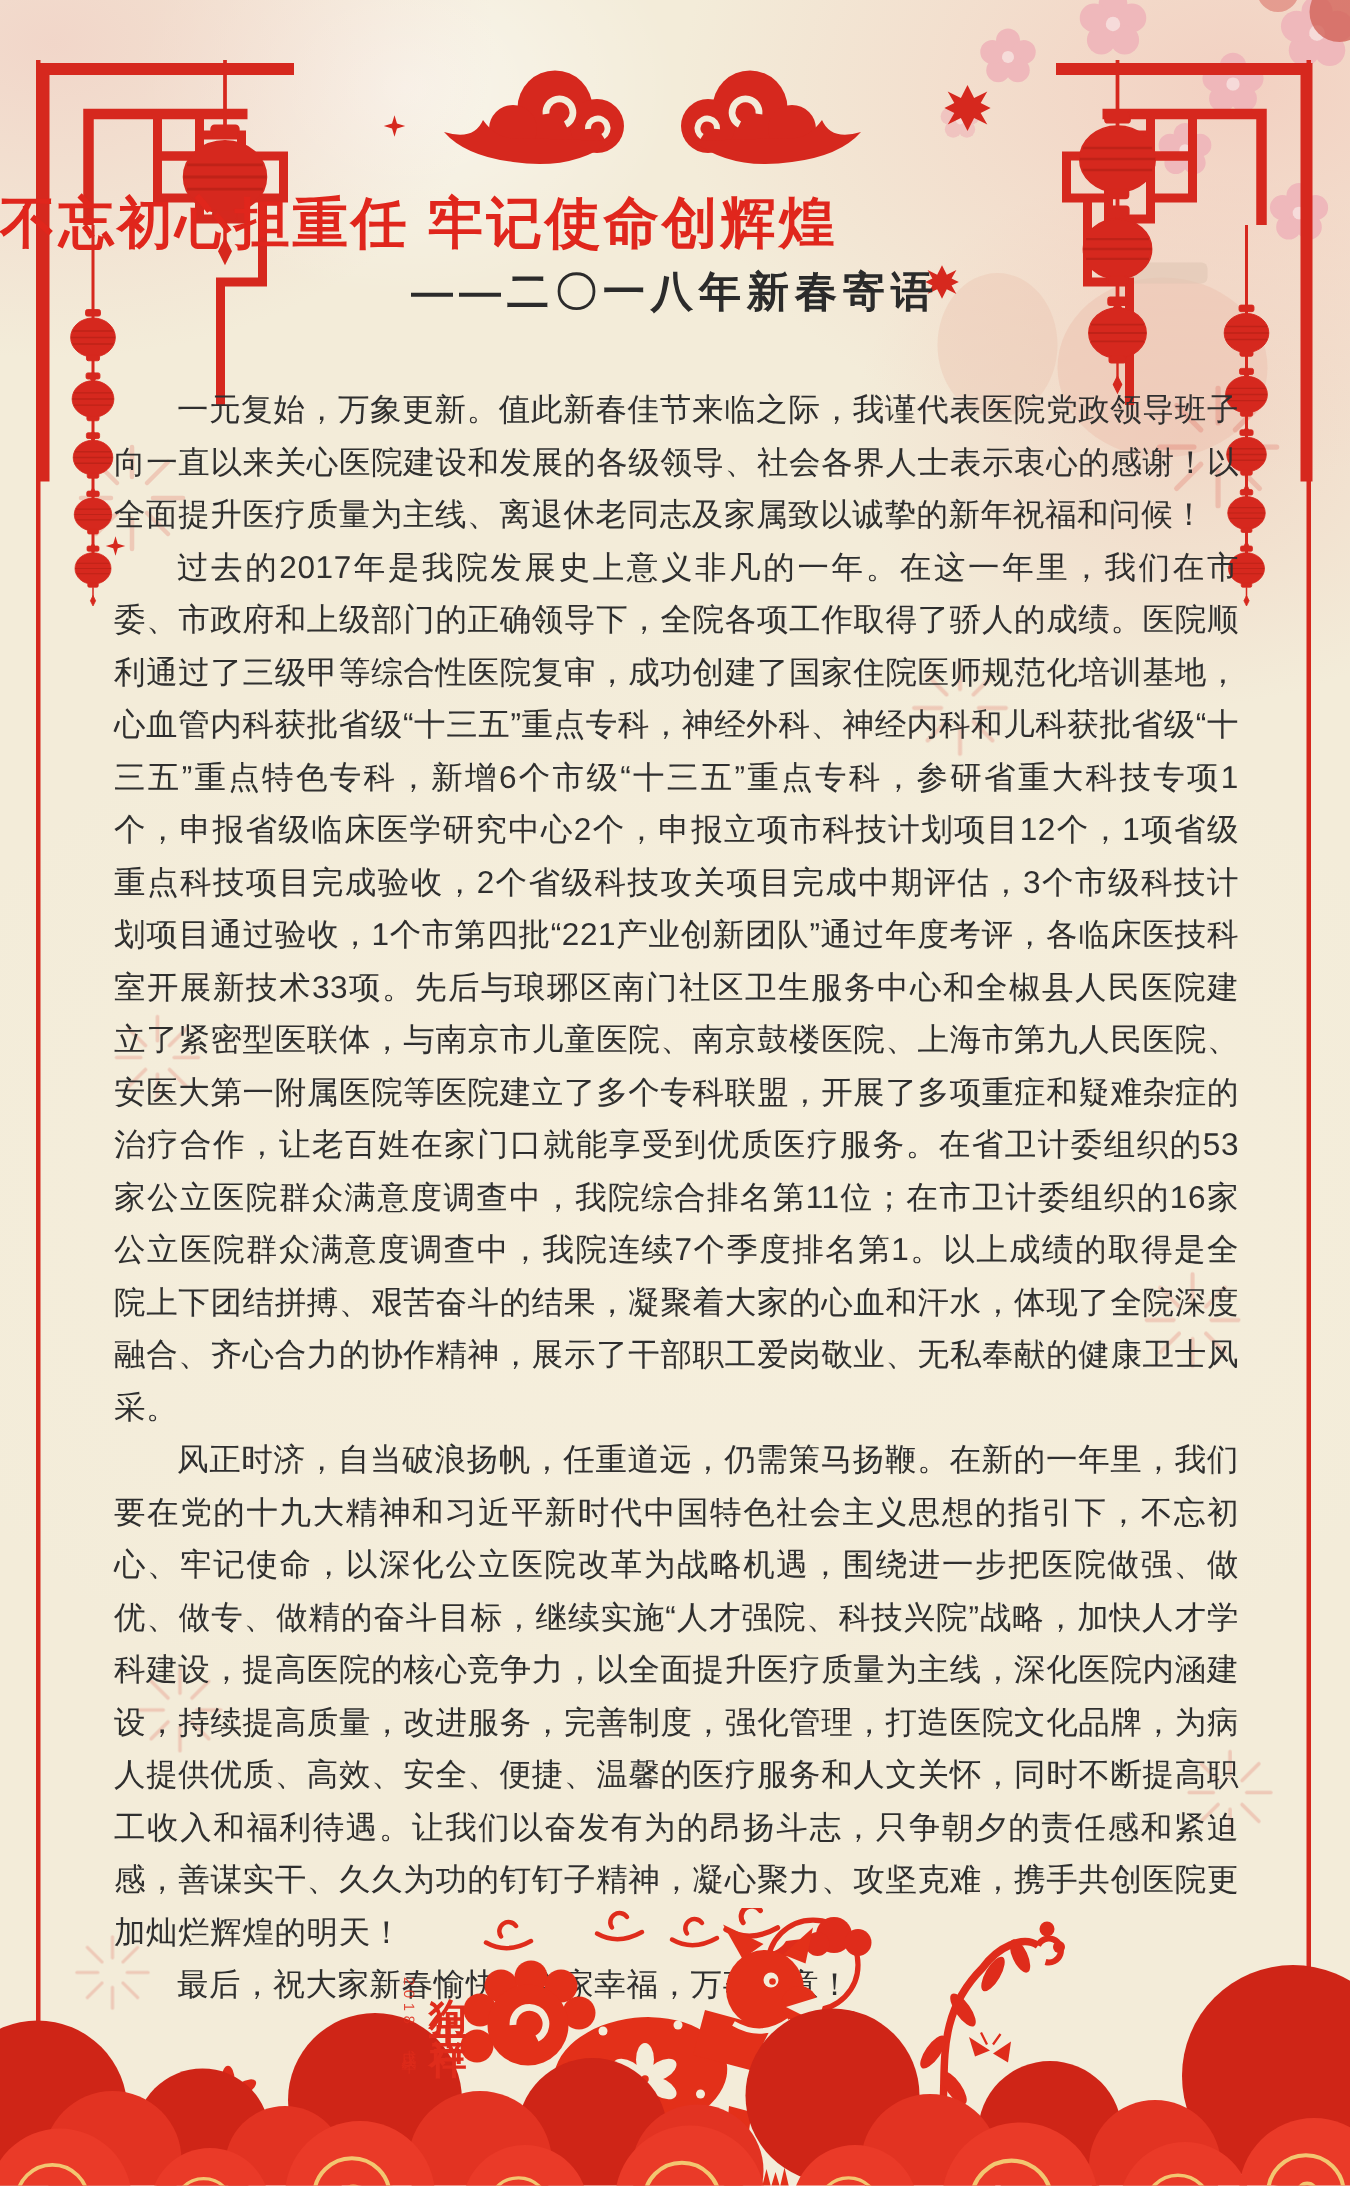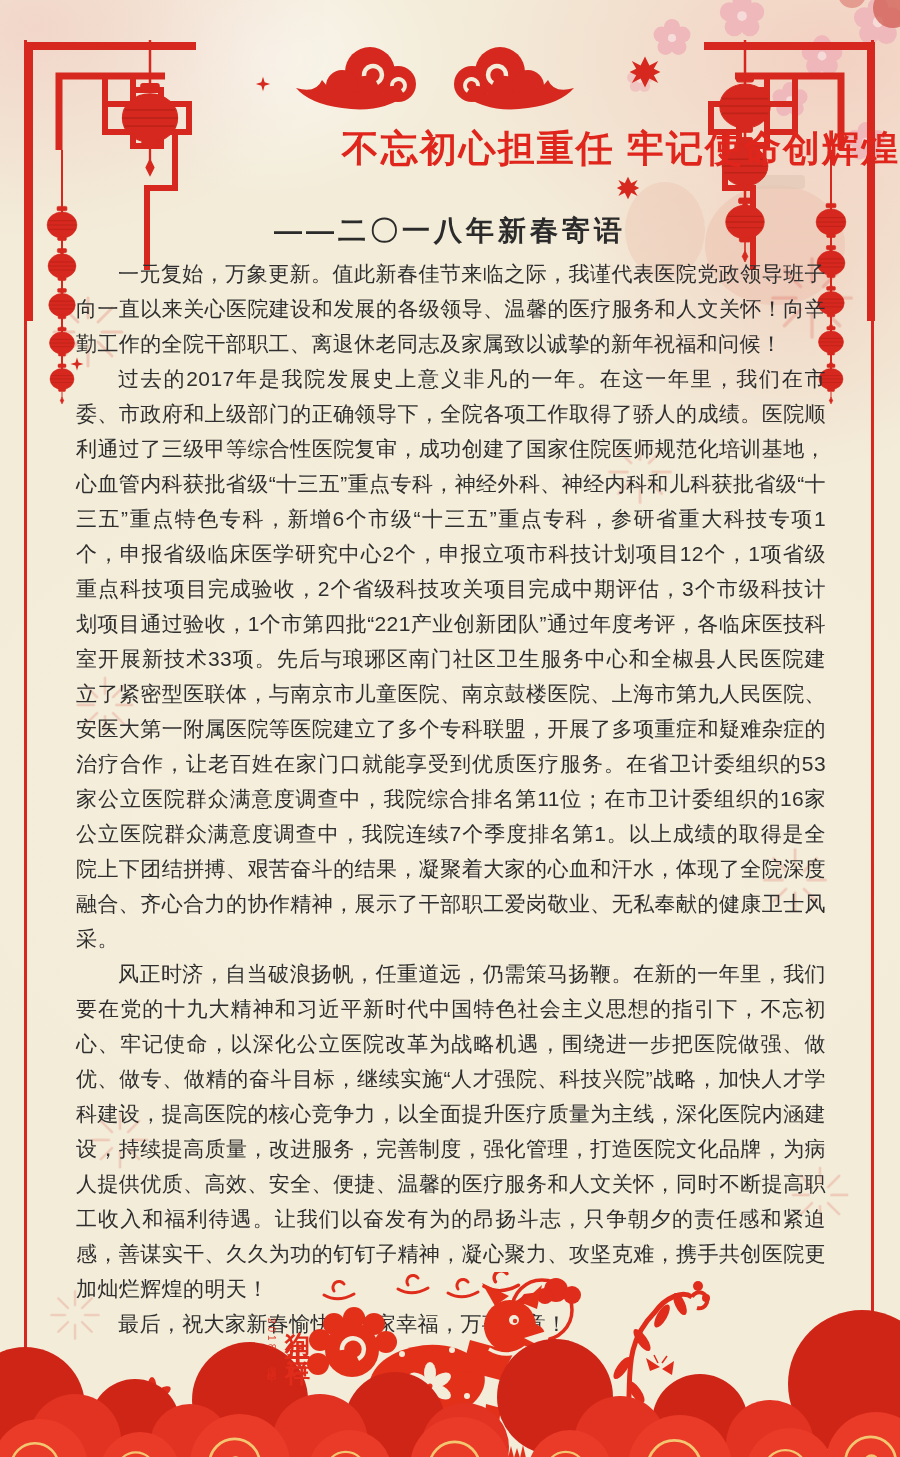--- a/index.html
+++ b/index.html
@@ -11,24 +11,24 @@
       radial-gradient(300px 240px at 88% 20%, rgba(238,191,176,.45), rgba(238,191,176,0) 75%),
       radial-gradient(260px 200px at 30% 4%, rgba(255,255,255,.5), rgba(255,255,255,0) 70%),
       radial-gradient(700px 500px at 50% 55%, rgba(247,240,222,.8), rgba(247,240,222,0) 80%),
       #f3ecd9;}
   .abs{position:absolute;}
   
   .border-line{position:absolute;top:40px;width:3px;height:1390px;background:#d6281e;}
   .border-left{left:24px;}
   .border-right{left:871px;}
   
-  .title{position:absolute;top:124px;left:0;width:900px;text-align:right;
+  .title{position:absolute;top:124px;left:0;width:900px;text-align:left;
     font-size:37px;font-weight:bold;color:#e0261c;letter-spacing:2px;}
   .subtitle{position:absolute;top:176px;left:0;width:900px;text-align:center;
-    font-size:28px;font-weight:bold;color:#2b2b2b;letter-spacing:4px;margin-top:36px;}
+    font-size:28px;font-weight:bold;color:#2b2b2b;letter-spacing:4px;}
   .byline{position:absolute;top:219px;left:0;width:900px;text-align:center;
     font-family:"DejaVu Serif",serif;font-size:21px;color:#3a3a3a;letter-spacing:4px;}
   
   .body-text{position:absolute;top:256px;left:76px;width:750px;color:#2f2f2f;
     font-size:21px;line-height:35px;letter-spacing:.4px;text-align:justify;}
   .body-text p{margin:0;text-indent:2em;}
   
   .zodiac{position:absolute;top:1312px;left:282px;writing-mode:vertical-rl;
     font-size:25px;font-weight:bold;color:#df2c1b;letter-spacing:9px;height:140px;}
   .zodiac-sub{position:absolute;top:1318px;left:264px;writing-mode:vertical-rl;
@@ -167,21 +167,21 @@
       <use href="#lantern" transform="translate(831,303) scale(.55)"></use>
       <use href="#lantern" transform="translate(831,342) scale(.52)"></use>
       <use href="#lantern" transform="translate(831,379) scale(.5)"></use>
     </g>
   </svg>
 
   <div class="title">不忘初心担重任 牢记使命创辉煌</div>
   <div class="subtitle">——二〇一八年新春寄语</div>
 
   <div class="body-text">
-    <p>一元复始，万象更新。值此新春佳节来临之际，我谨代表医院党政领导班子向一直以来关心医院建设和发展的各级领导、温馨的医疗服务和人文关怀！向辛勤工作的全院干部职工、离退休老同志及家属致以诚挚的新年祝福和问候！</p>
+    <p>一元复始，万象更新。值此新春佳节来临之际，我谨代表医院党政领导班子向一直以来关心医院建设和发展的各级领导、社会各界人士表示衷心的感谢！以全面提升医疗质量为主线、离退休老同志及家属致以诚挚的新年祝福和问候！</p>
     <p>过去的2017年是我院发展史上意义非凡的一年。在这一年里，我们在市委、市政府和上级部门的正确领导下，全院各项工作取得了骄人的成绩。医院顺利通过了三级甲等综合性医院复审，成功创建了国家住院医师规范化培训基地，心血管内科获批省级“十三五”重点专科，神经外科、神经内科和儿科获批省级“十三五”重点特色专科，新增6个市级“十三五”重点专科，参研省重大科技专项1个，申报省级临床医学研究中心2个，申报立项市科技计划项目12个，1项省级重点科技项目完成验收，2个省级科技攻关项目完成中期评估，3个市级科技计划项目通过验收，1个市第四批“221产业创新团队”通过年度考评，各临床医技科室开展新技术33项。先后与琅琊区南门社区卫生服务中心和全椒县人民医院建立了紧密型医联体，与南京市儿童医院、南京鼓楼医院、上海市第九人民医院、安医大第一附属医院等医院建立了多个专科联盟，开展了多项重症和疑难杂症的治疗合作，让老百姓在家门口就能享受到优质医疗服务。在省卫计委组织的53家公立医院群众满意度调查中，我院综合排名第11位；在市卫计委组织的16家公立医院群众满意度调查中，我院连续7个季度排名第1。以上成绩的取得是全院上下团结拼搏、艰苦奋斗的结果，凝聚着大家的心血和汗水，体现了全院深度融合、齐心合力的协作精神，展示了干部职工爱岗敬业、无私奉献的健康卫士风采。</p>
     <p>风正时济，自当破浪扬帆，任重道远，仍需策马扬鞭。在新的一年里，我们要在党的十九大精神和习近平新时代中国特色社会主义思想的指引下，不忘初心、牢记使命，以深化公立医院改革为战略机遇，围绕进一步把医院做强、做优、做专、做精的奋斗目标，继续实施“人才强院、科技兴院”战略，加快人才学科建设，提高医院的核心竞争力，以全面提升医疗质量为主线，深化医院内涵建设，持续提高质量，改进服务，完善制度，强化管理，打造医院文化品牌，为病人提供优质、高效、安全、便捷、温馨的医疗服务和人文关怀，同时不断提高职工收入和福利待遇。让我们以奋发有为的昂扬斗志，只争朝夕的责任感和紧迫感，善谋实干、久久为功的钉钉子精神，凝心聚力、攻坚克难，携手共创医院更加灿烂辉煌的明天！</p>
     <p>最后，祝大家新春愉快，合家幸福，万事如意！</p>
   </div>
 
   <svg class="abs" style="left:0;top:1272px;" width="900" height="185" viewBox="0 0 900 185">
     <defs>
       <path id="spiral" d="M34 0 A34 34 0 1 1 -34 0 A28 28 0 1 1 22 0 A16 16 0 1 1 -12 0 A6 6 0 1 1 2 0" fill="none"></path>
       <g id="minicloud" fill="none" stroke-width="3" stroke-linecap="round">
         <path d="M6 -2 a6 6 0 1 0 -10 7 M-14 9 q14 8 30 -1"></path>

